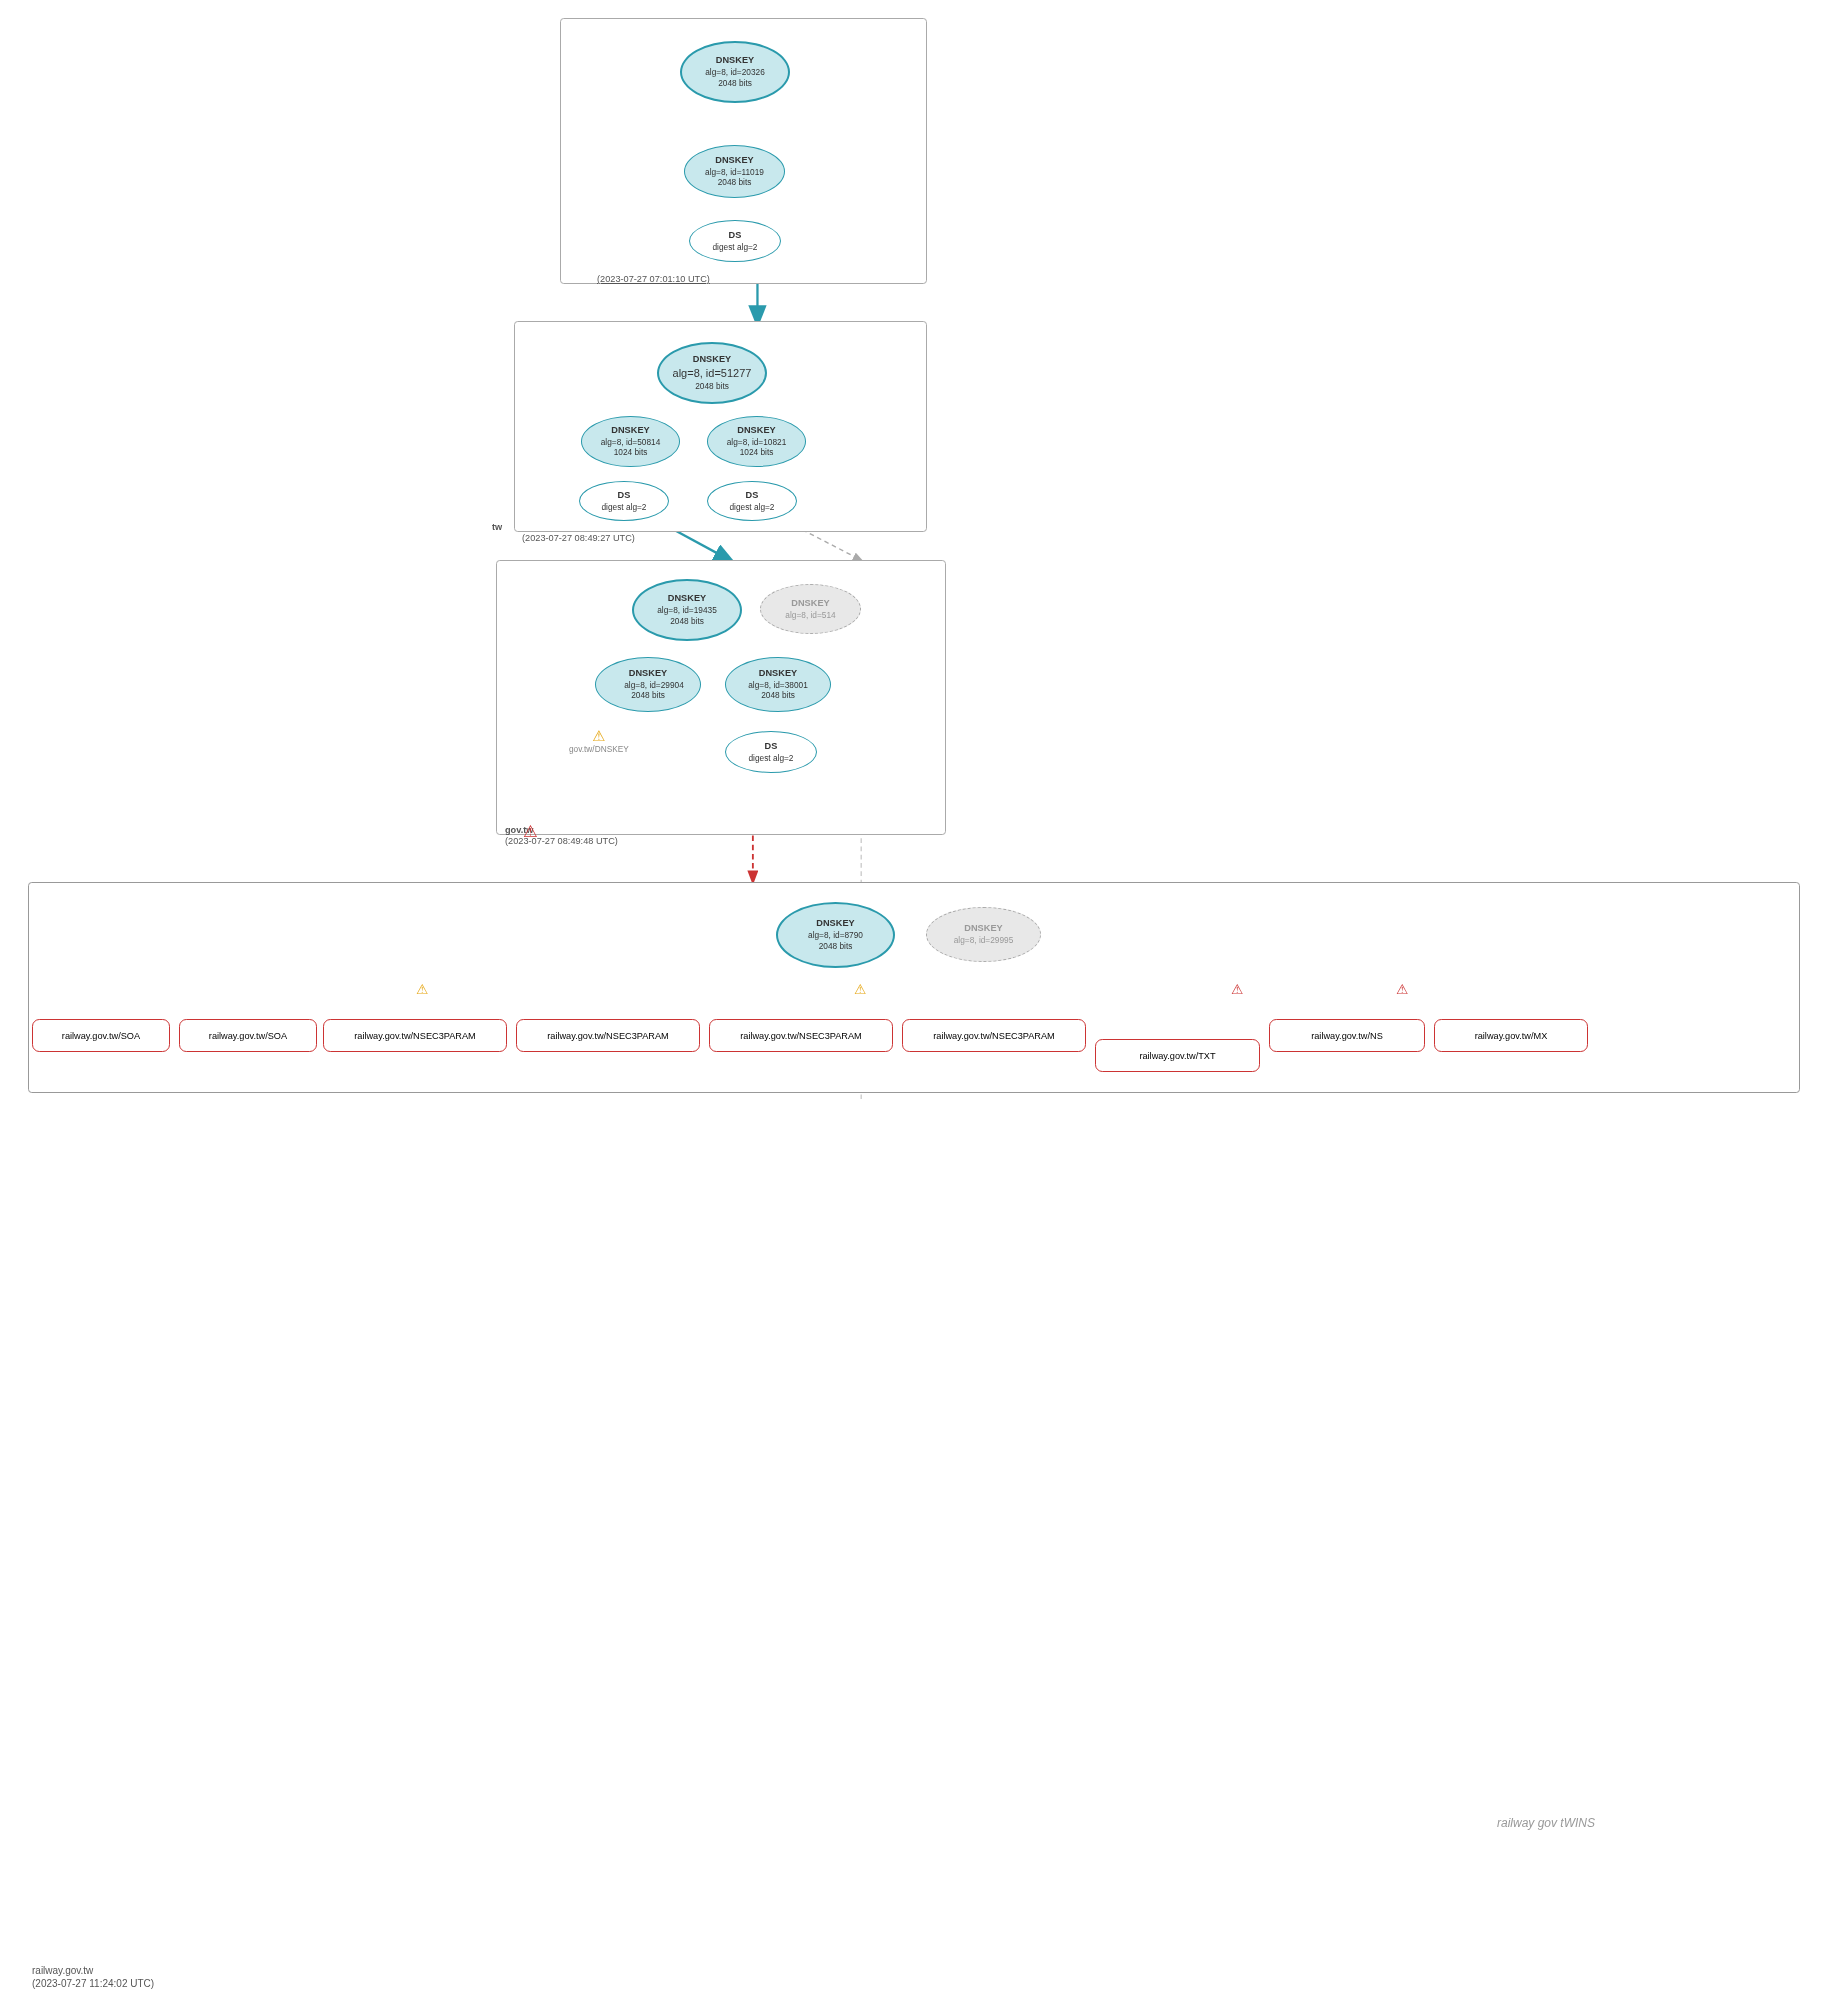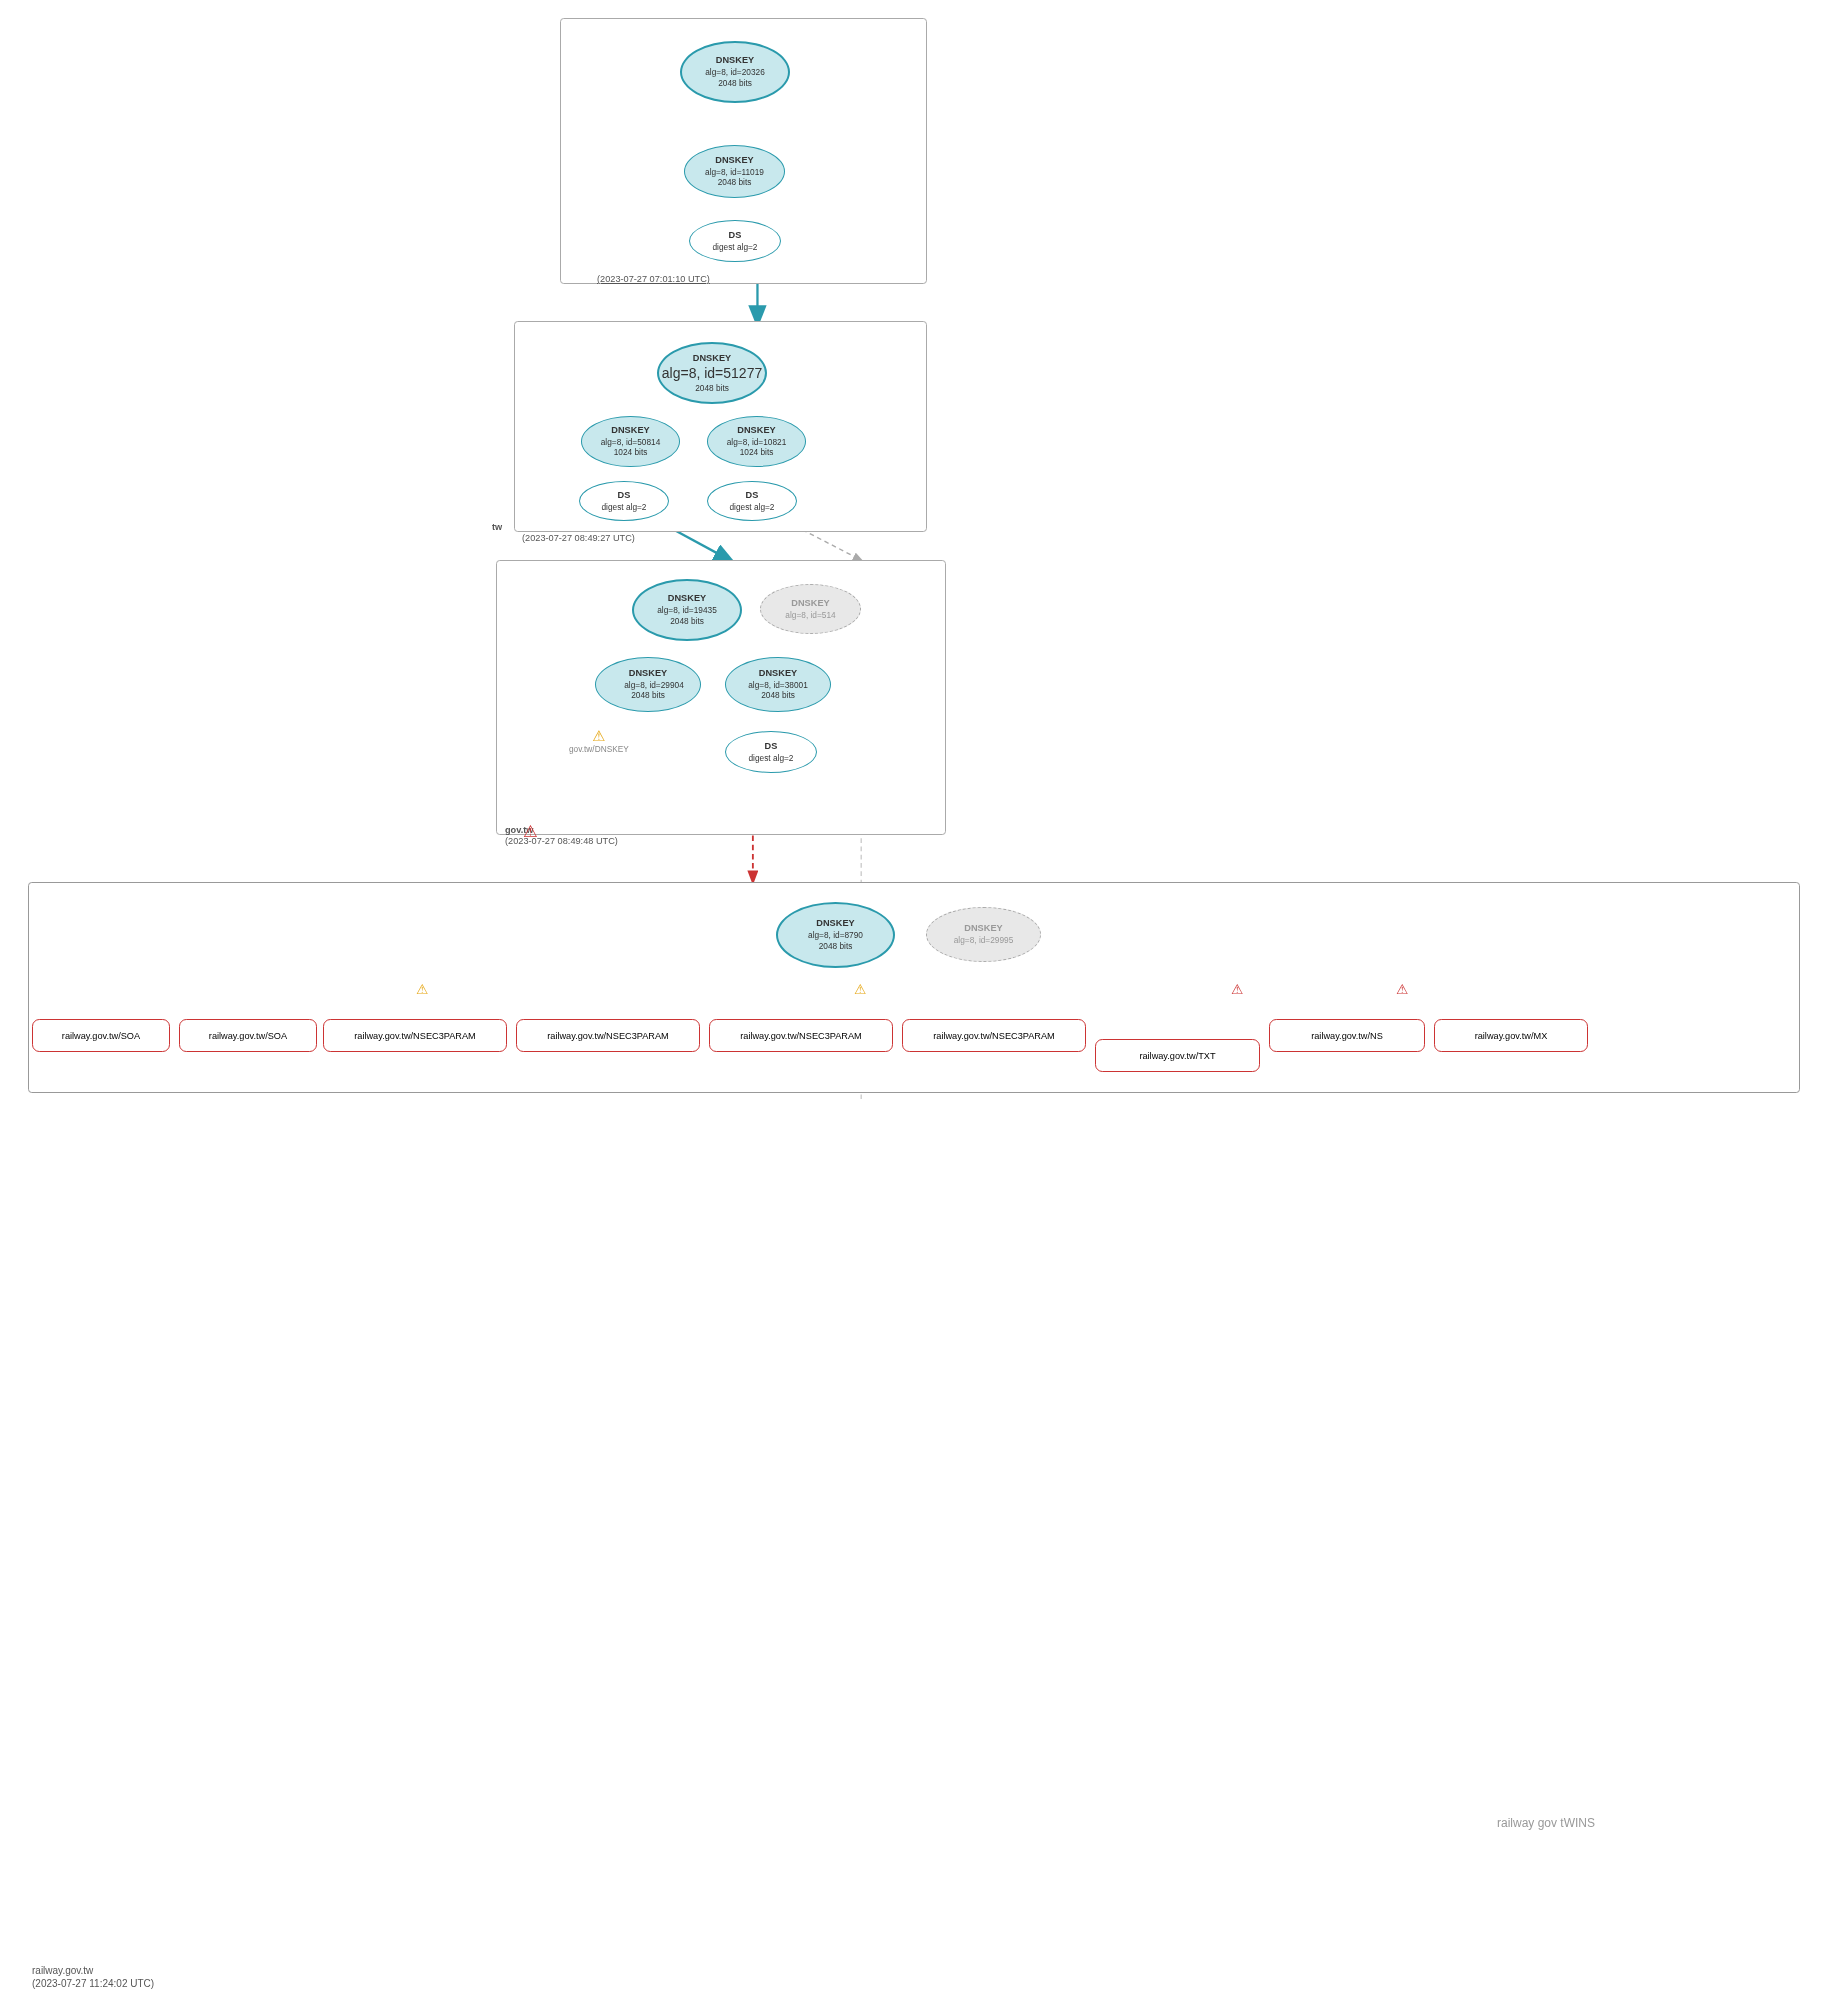--- a/index.html
+++ b/index.html
@@ -77,20 +77,21 @@
     .footer-label {
       position: absolute;
       font-size: 10px;
       color: #555;
     }
     
     .brand-label {
       position: absolute;
       font-size: 12px;
       color: #999;
+      font-style: italic;
     }
   </style>
 </head>
 <body>
 
 <div class="diagram-container">
 
   <svg class="arrows-svg" viewBox="0 0 1991 2188" width="1828" height="2009">
 
     <path d="M 850 60 C 930 60 930 120 850 120" stroke="#2a9aac" stroke-width="2" fill="none" marker-end="url(#arrowTeal)"></path>
@@ -184,21 +185,21 @@
     <span style="font-size:8.3px;">digest alg=2</span>
   </div>
 
   <div class="dns-box" style="left:514px; top:321px; width:413px; height:211px;">
   </div>
   <div class="box-label" style="left:492px; top:522px; font-weight:bold;">tw</div>
   <div class="box-label" style="left:522px; top:533px;">(2023-07-27 08:49:27 UTC)</div>
 
   <div class="dns-node ksk" style="left:657px; top:342px; width:110px; height:62px;">
     <span style="font-weight:bold;font-size:9.2px;">DNSKEY</span>
-    <span style="font-size:14px;">alg=8, id=51277</span>
+    <span style="font-size:11px;">alg=8, id=51277</span>
     <span style="font-size:8.3px;">2048 bits</span>
   </div>
 
   <div class="dns-node zsk" style="left:581px; top:416px; width:99px; height:51px;">
     <span style="font-weight:bold;font-size:9.2px;">DNSKEY</span>
     <span style="font-size:8.3px;">alg=8, id=50814</span>
     <span style="font-size:8.3px;">1024 bits</span>
   </div>
 
   <div class="dns-node zsk" style="left:707px; top:416px; width:99px; height:51px;">

